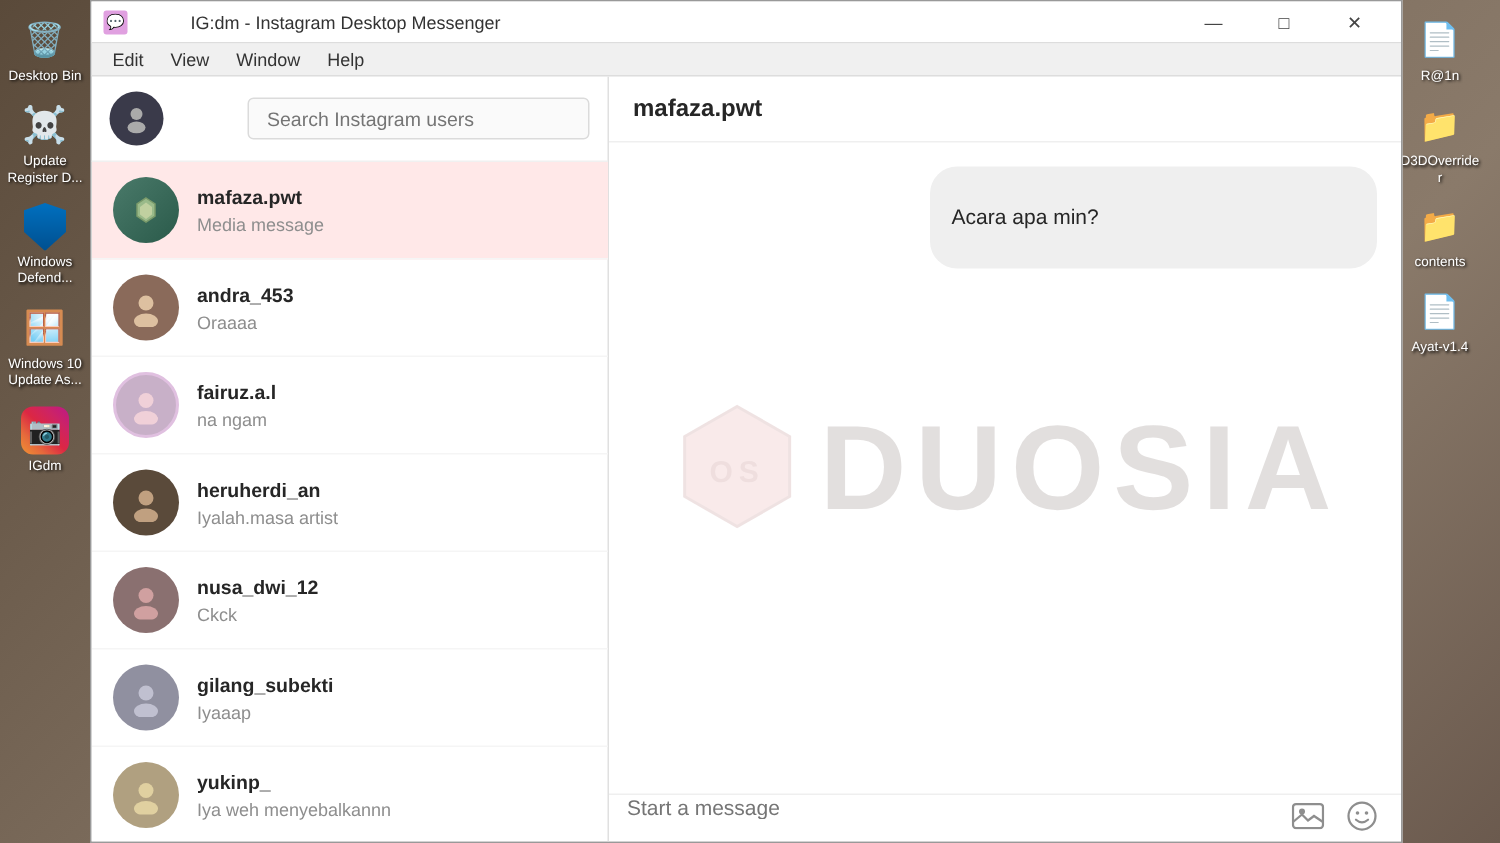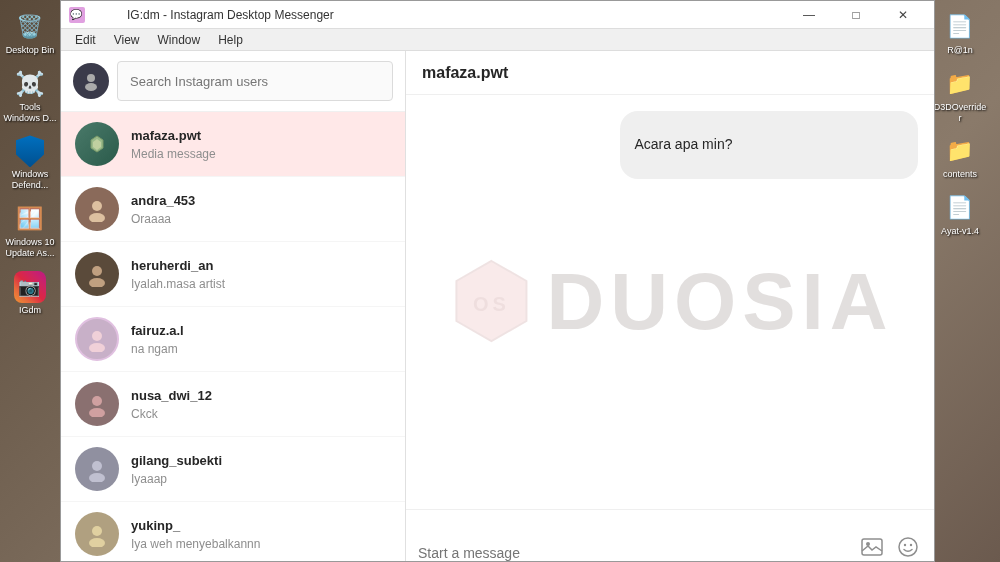--- a/index.html
+++ b/index.html
@@ -190,28 +190,29 @@
       background: #555;
       flex-shrink: 0;
       overflow: hidden;
       display: flex;
       align-items: center;
       justify-content: center;
     }
 
     .search-input {
       flex: 1;
-      height: 40px;
+      height: 28px;
       border: 1px solid #dbdbdb;
       border-radius: 4px;
       padding: 0 12px;
       font-size: 13px;
       color: #333;
       background: #fafafa;
       outline: none;
+      margin-left: 48px;
     }
 
     
     .conv-list {
       flex: 1;
       overflow-y: auto;
     }
 
     .conv-item {
       display: flex;
@@ -318,24 +319,24 @@
     }
 
     .message-bubble.sent {
       background: #efefef;
       margin-left: auto;
       color: #262626;
     }
 
     
     .message-input-area {
-      height: 52px;
+      height: 32px;
       border-top: 1px solid #efefef;
       display: flex;
-      align-items: flex-end;
+      align-items: flex-start;
       padding: 0 12px;
       gap: 8px;
     }
 
     .message-input {
       flex: 1;
       border: none;
       outline: none;
       font-size: 14px;
       color: #8e8e8e;
@@ -380,21 +381,21 @@
 
 <div class="desktop">
 
   <div class="desktop-icons-left">
     <div class="desktop-icon">
       <div class="icon-img">🗑️</div>
       <span class="icon-label">Desktop Bin</span>
     </div>
     <div class="desktop-icon">
       <div class="icon-img" style="font-size:24px;">☠️</div>
-      <span class="icon-label">Tools Windows D...</span>
+      <span class="icon-label">Update Register D...</span>
     </div>
     <div class="desktop-icon">
       <div class="icon-img">
         <div class="icon-shield"></div>
       </div>
       <span class="icon-label">Windows Defend...</span>
     </div>
     <div class="desktop-icon">
       <div class="icon-img">🪟</div>
       <span class="icon-label">Windows 10 Update As...</span>
@@ -481,42 +482,42 @@
                 <ellipse cx="13" cy="22" rx="8" ry="5" fill="#ddc0a0"></ellipse>
               </svg>
             </div>
             <div class="conv-info">
               <div class="conv-name">andra_453</div>
               <div class="conv-preview">Oraaaa</div>
             </div>
           </div>
 
           <div class="conv-item">
+            <div class="conv-avatar" style="background: #c8b0c8; border: 2px solid #e0c0e0;">
+              <svg width="26" height="26" viewBox="0 0 26 26" fill="none">
+                <circle cx="13" cy="10" r="5" fill="#f0d0d8"></circle>
+                <ellipse cx="13" cy="22" rx="8" ry="5" fill="#f0d0d8"></ellipse>
+              </svg>
+            </div>
+            <div class="conv-info">
+              <div class="conv-name">fairuz.a.l</div>
+              <div class="conv-preview">na ngam</div>
+            </div>
+          </div>
+
+          <div class="conv-item">
             <div class="conv-avatar av-dark" style="background: #5a4a3a;">
               <svg width="26" height="26" viewBox="0 0 26 26" fill="none">
                 <circle cx="13" cy="10" r="5" fill="#c0a080"></circle>
                 <ellipse cx="13" cy="22" rx="8" ry="5" fill="#c0a080"></ellipse>
               </svg>
             </div>
             <div class="conv-info">
               <div class="conv-name">heruherdi_an</div>
               <div class="conv-preview">Iyalah.masa artist</div>
-            </div>
-          </div>
-
-          <div class="conv-item">
-            <div class="conv-avatar" style="background: #c8b0c8; border: 2px solid #e0c0e0;">
-              <svg width="26" height="26" viewBox="0 0 26 26" fill="none">
-                <circle cx="13" cy="10" r="5" fill="#f0d0d8"></circle>
-                <ellipse cx="13" cy="22" rx="8" ry="5" fill="#f0d0d8"></ellipse>
-              </svg>
-            </div>
-            <div class="conv-info">
-              <div class="conv-name">fairuz.a.l</div>
-              <div class="conv-preview">na ngam</div>
             </div>
           </div>
 
           <div class="conv-item">
             <div class="conv-avatar" style="background: #8a7070;">
               <svg width="26" height="26" viewBox="0 0 26 26" fill="none">
                 <circle cx="13" cy="10" r="5" fill="#d0a0a0"></circle>
                 <ellipse cx="13" cy="22" rx="8" ry="5" fill="#d0a0a0"></ellipse>
               </svg>
             </div>

